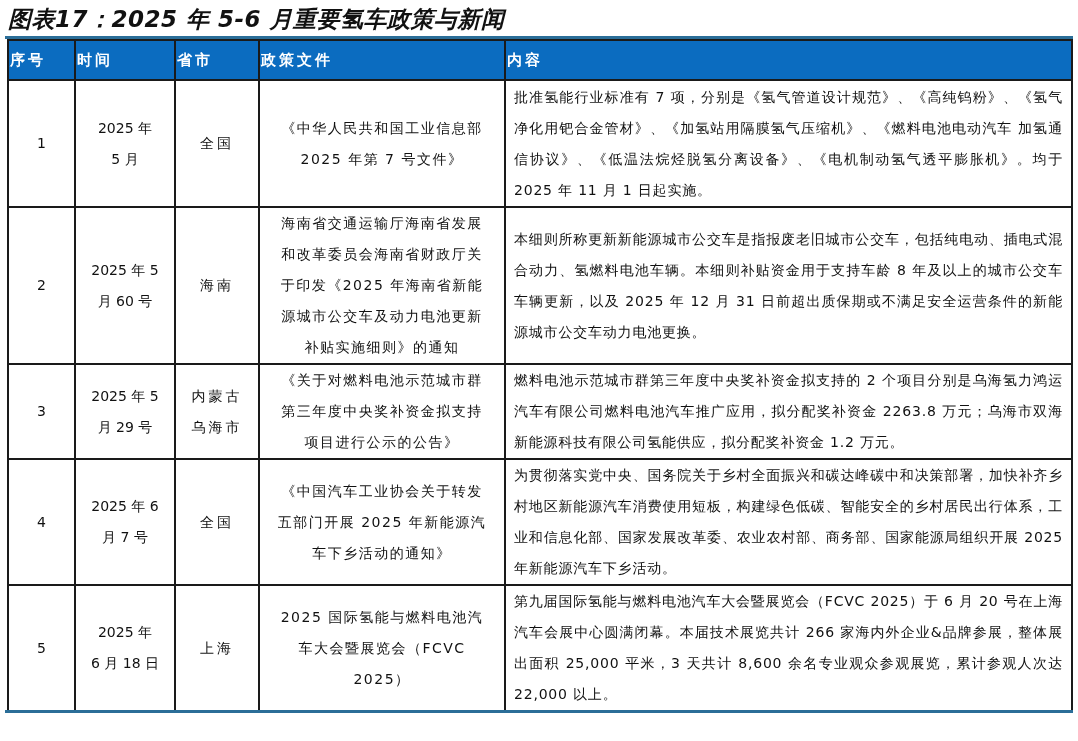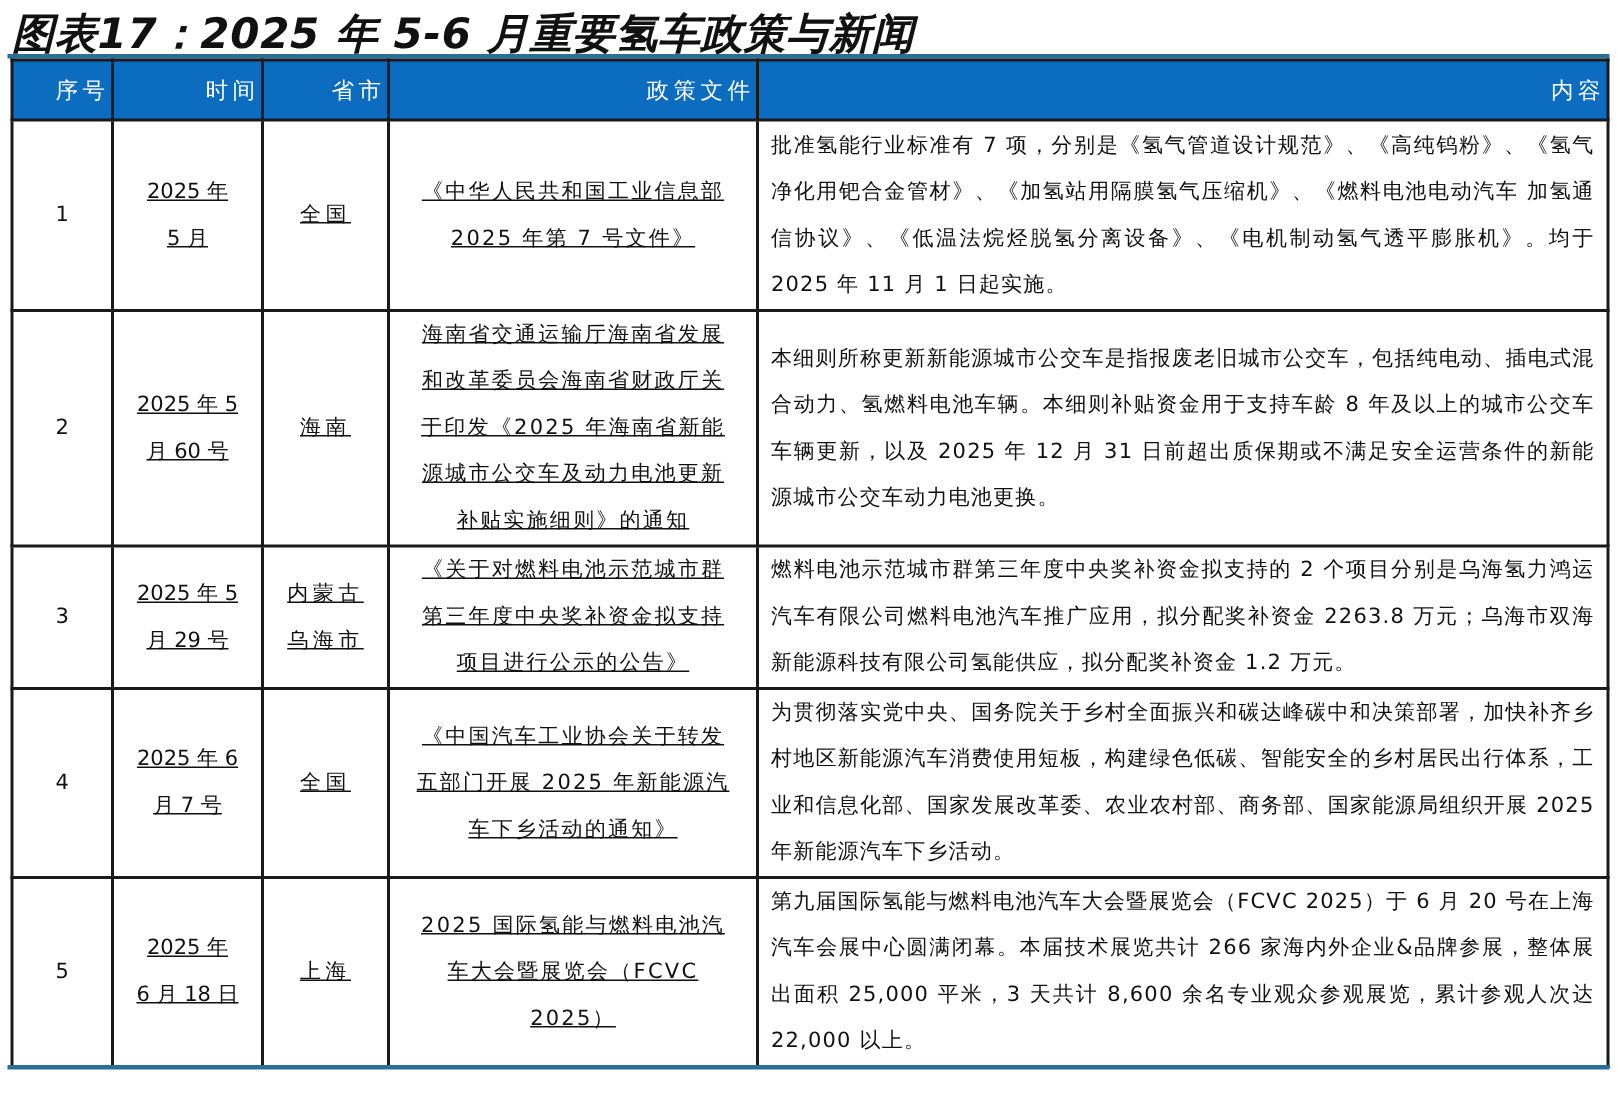--- a/index.html
+++ b/index.html
@@ -1,33 +1,33 @@
 <!DOCTYPE html>
 <html><head>
   <meta charset="utf-8">
   <style>
     html, body { margin: 0; padding: 0; background: #ffffff; }
     body { width: 1078px; height: 741px; position: relative; overflow: hidden;
            font-family: "DejaVu Sans", "Liberation Sans", sans-serif; color: #111; }
-    .title { position: absolute; left: 8px; top: 4px; font-size: 28px; font-style: italic;
+    .title { position: absolute; left: 8px; top: 4px; font-size: 23px; font-style: italic;
              font-weight: bold; color: #111; letter-spacing: 0.5px; white-space: nowrap; }
     .rule-top { position: absolute; left: 5px; top: 36px; width: 1068px; height: 3px; background: #2b6e98; }
     .rule-bottom { position: absolute; left: 5px; top: 710px; width: 1068px; height: 3px; background: #2b6e98; }
     table.policy { position: absolute; left: 7px; top: 39px; width: 1064px; height: 668px;
                    border-collapse: collapse; table-layout: fixed; }
     table.policy th, table.policy td { border: 2px solid #1a1a1a; }
-    table.policy th { background: #0b6cc0; color: #ffffff; font-weight: normal; font-size: 15px;
-                      letter-spacing: 3px; height: 36px; text-align: right; }
+    table.policy th { background: #0b6cc0; color: #ffffff; font-weight: bold; font-size: 15px;
+                      letter-spacing: 3px; height: 36px; text-align: left; }
     table.policy td { font-size: 14px; line-height: 31px; vertical-align: middle; }
     td.c { text-align: center; }
-    td.doc { text-align: center; padding: 0 14px; letter-spacing: 1.5px; text-decoration: underline; }
+    td.doc { text-align: center; padding: 0 14px; letter-spacing: 1.5px; }
     td.content { text-align: left; padding: 0 8px 0 8px; letter-spacing: 0.8px; text-align: justify; border-radius: 17px; }
     td.prov { letter-spacing: 3px; }
     .footer { position: absolute; left: 6px; top: 753px; font-size: 13px; color: #4c1d95; letter-spacing: 1px; }
-    .line { display: block; text-decoration: underline; }
+    .line { display: block; }
   </style>
 </head>
 <body>
 
 <div class="title">图表17：2025 年 5-6 月重要氢车政策与新闻</div>
 <div class="rule-top"></div>
 
 <table class="policy">
   <colgroup>
     <col style="width:67px">

